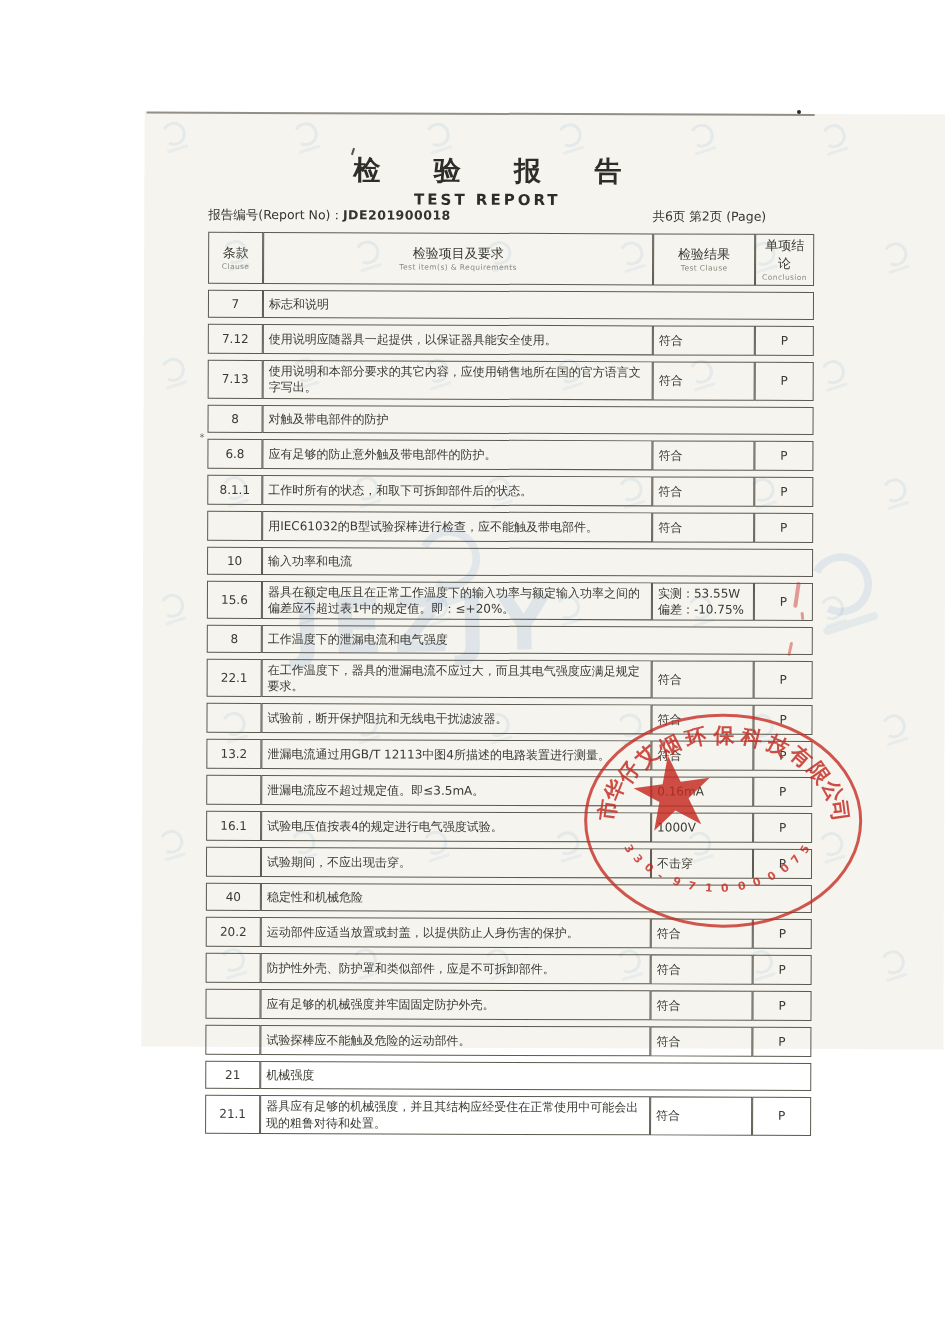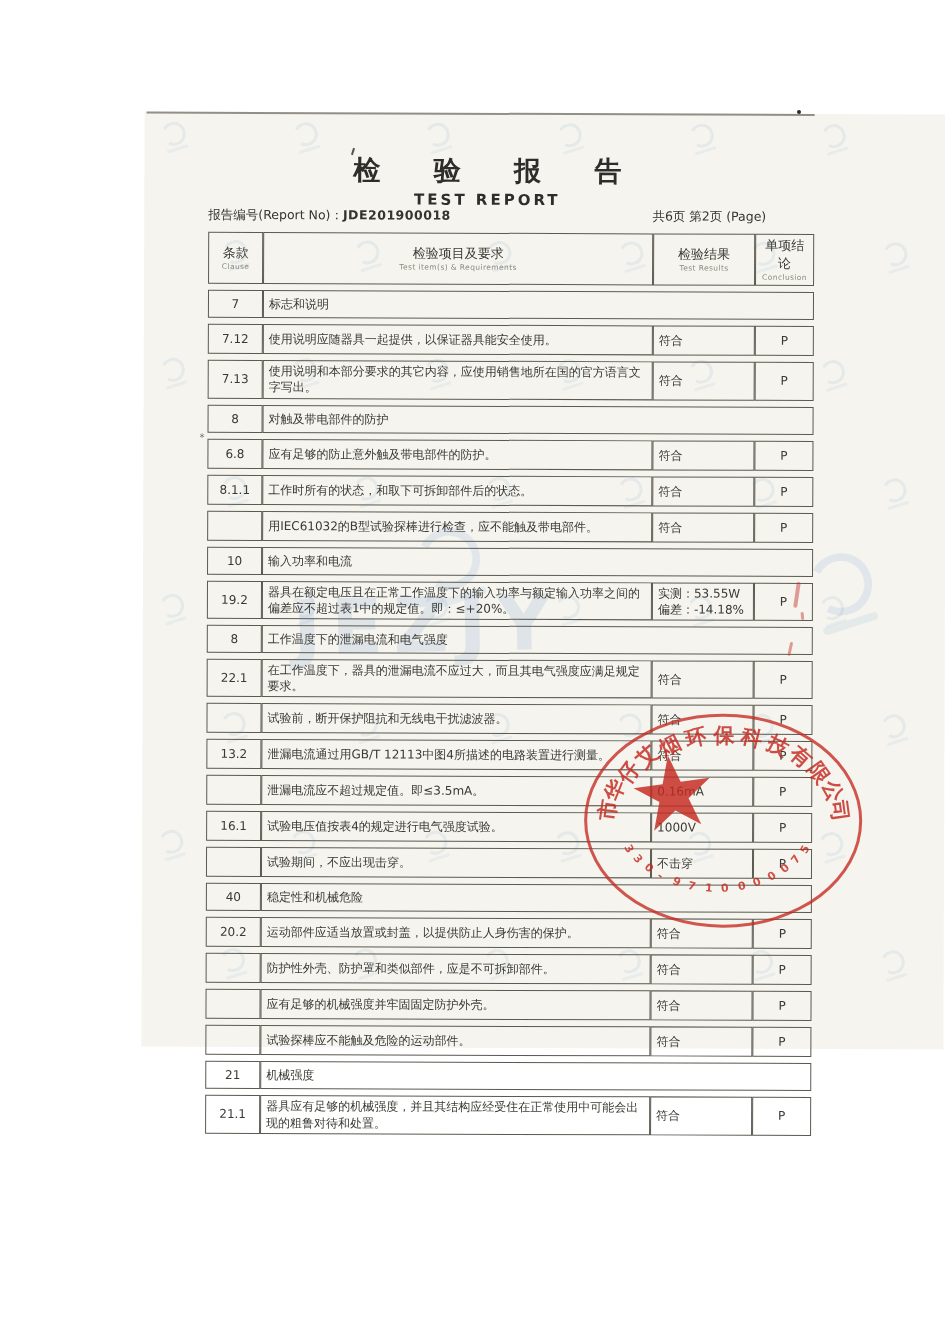--- a/index.html
+++ b/index.html
@@ -268,21 +268,21 @@
   <div class="meta">
     <div class="rno"><span>报告编号(Report No)：</span><b>JDE201900018</b></div>
     <div class="pinfo">共6页 第2页 (Page)</div>
   </div>
 
   <table class="report">
     <thead>
       <tr class="hdr">
         <td class="c-clause"><span>条款</span><span class="sub">Clause</span></td>
         <td class="c-item"><span>检验项目及要求</span><span class="sub">Test item(s) &amp; Requirements</span></td>
-        <td class="c-result"><span>检验结果</span><span class="sub">Test Results</span></td>
+        <td class="c-result"><span>检验结果</span><span class="sub">Test Clause</span></td>
         <td class="c-concl"><span>单项结论</span><span class="sub">Conclusion</span></td>
       </tr>
     </thead>
     <tbody id="report-body">
         <tr class="sec">
           <td class="c-clause">7</td>
           <td class="c-item" colspan="3">标志和说明</td>
         </tr>
         <tr class="norm">
           <td class="c-clause">7.12</td>
@@ -316,24 +316,24 @@
           <td class="c-clause"></td>
           <td class="c-item">用IEC61032的B型试验探棒进行检查，应不能触及带电部件。</td>
           <td class="c-result">符合</td>
           <td class="c-concl">P</td>
         </tr>
         <tr class="sec">
           <td class="c-clause">10</td>
           <td class="c-item" colspan="3">输入功率和电流</td>
         </tr>
         <tr class="norm">
-          <td class="c-clause">19.2</td>
+          <td class="c-clause">15.6</td>
           <td class="c-item">器具在额定电压且在正常工作温度下的输入功率与额定输入功率之间的偏差应不超过表1中的规定值。即：≤+20%。</td>
           <td class="c-result">实测：53.55W
-偏差：-14.18%</td>
+偏差：-10.75%</td>
           <td class="c-concl">P</td>
         </tr>
         <tr class="sec">
           <td class="c-clause">8</td>
           <td class="c-item" colspan="3">工作温度下的泄漏电流和电气强度</td>
         </tr>
         <tr class="norm">
           <td class="c-clause">22.1</td>
           <td class="c-item">在工作温度下，器具的泄漏电流不应过大，而且其电气强度应满足规定要求。</td>
           <td class="c-result">符合</td>

